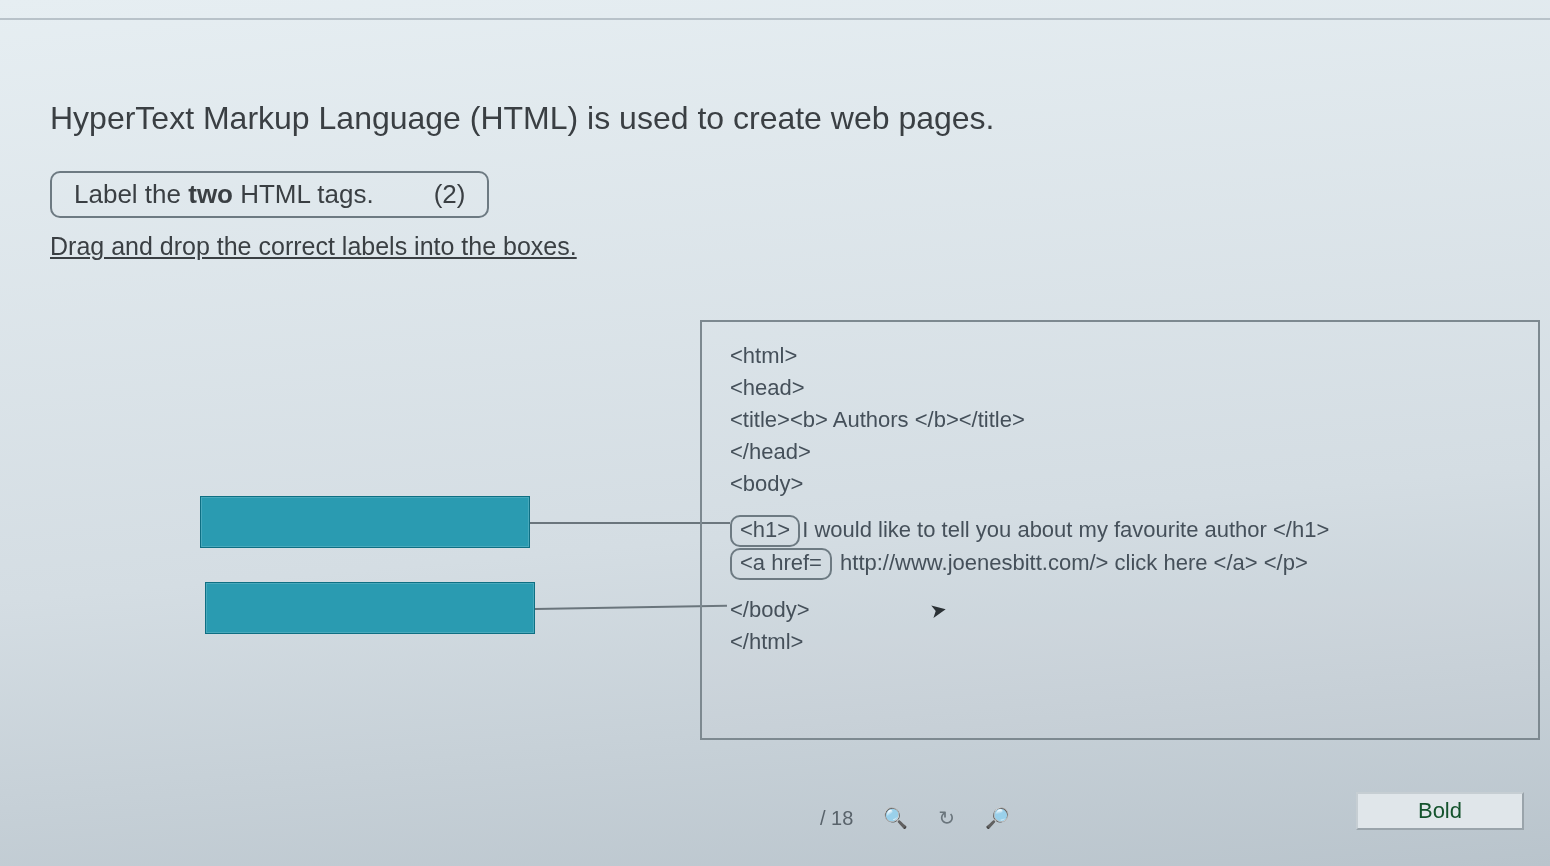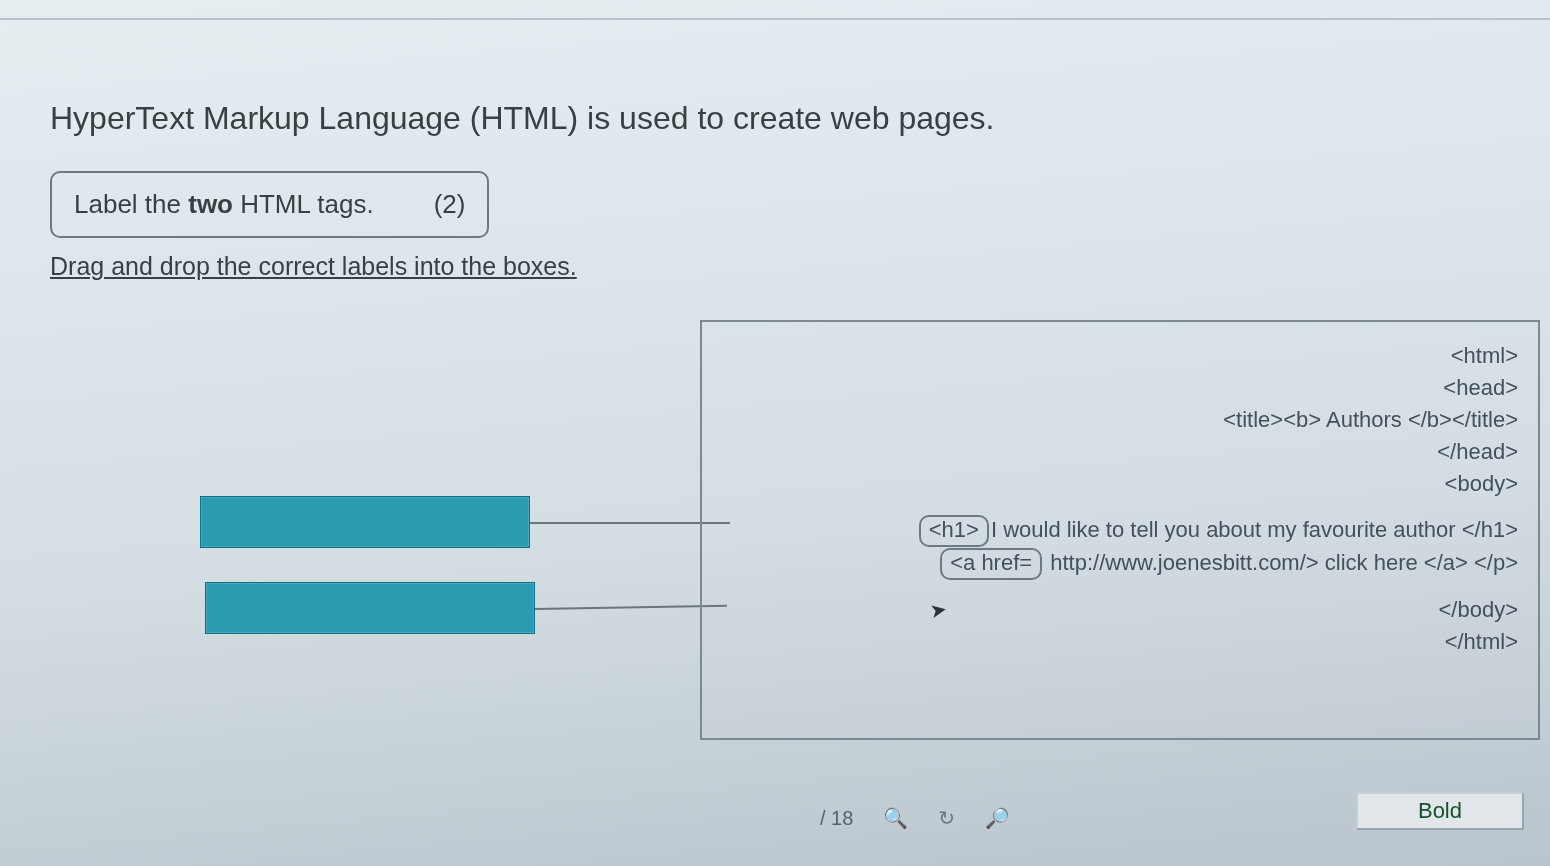--- a/index.html
+++ b/index.html
@@ -27,21 +27,21 @@
     font-size: 32px;
     font-weight: 400;
     margin-top: 60px;
     color: #3a3f43;
   }
   .instruction-box {
     display: inline-flex;
     align-items: center;
     border: 2px solid #6d7a82;
     border-radius: 10px;
-    padding: 16px 22px;
+    padding: 6px 22px;
     margin-top: 34px;
     font-size: 26px;
     color: #3a3f43;
     gap: 60px;
     background: transparent;
   }
   .instruction-box b { font-weight: 700; }
   .sub-instruction {
     font-size: 25px;
     margin-top: 14px;
@@ -84,21 +84,21 @@
     top: 10px;
     width: 840px;
     height: 420px;
     border: 2px solid #7d8990;
     padding: 18px 20px 18px 28px;
     font-size: 22px;
     color: #45505a;
     line-height: 32px;
     background: rgba(255,255,255,0.02);
   }
-  .code-panel .codeline { white-space: nowrap; text-align: right; }
+  .code-panel .codeline { white-space: nowrap; }
   .tag-box {
     display: inline-block;
     border: 2px solid #6d7a82;
     border-radius: 10px;
     padding: 1px 8px 3px 8px;
     margin-right: 2px;
     line-height: 1.1;
   }
   .spaced { margin-top: 14px; }
 

